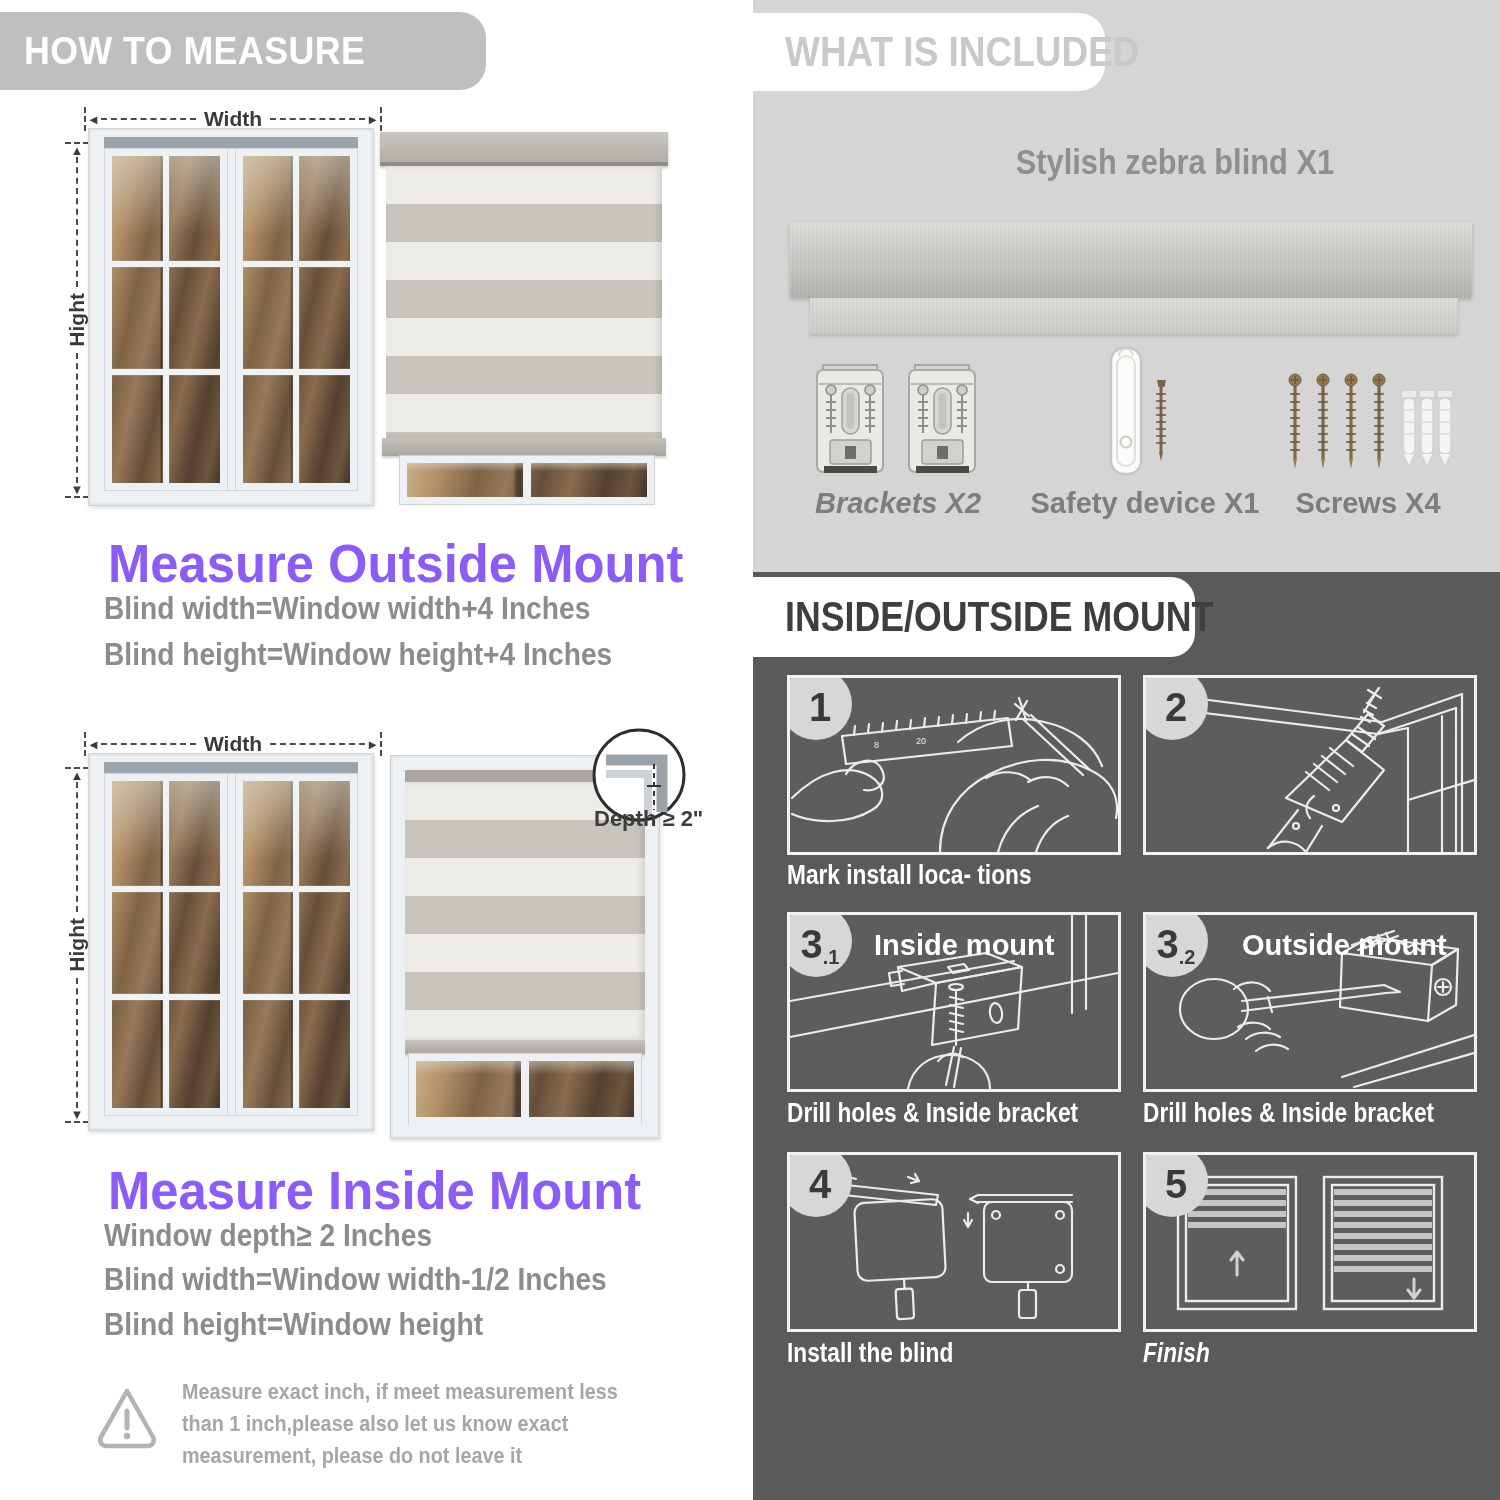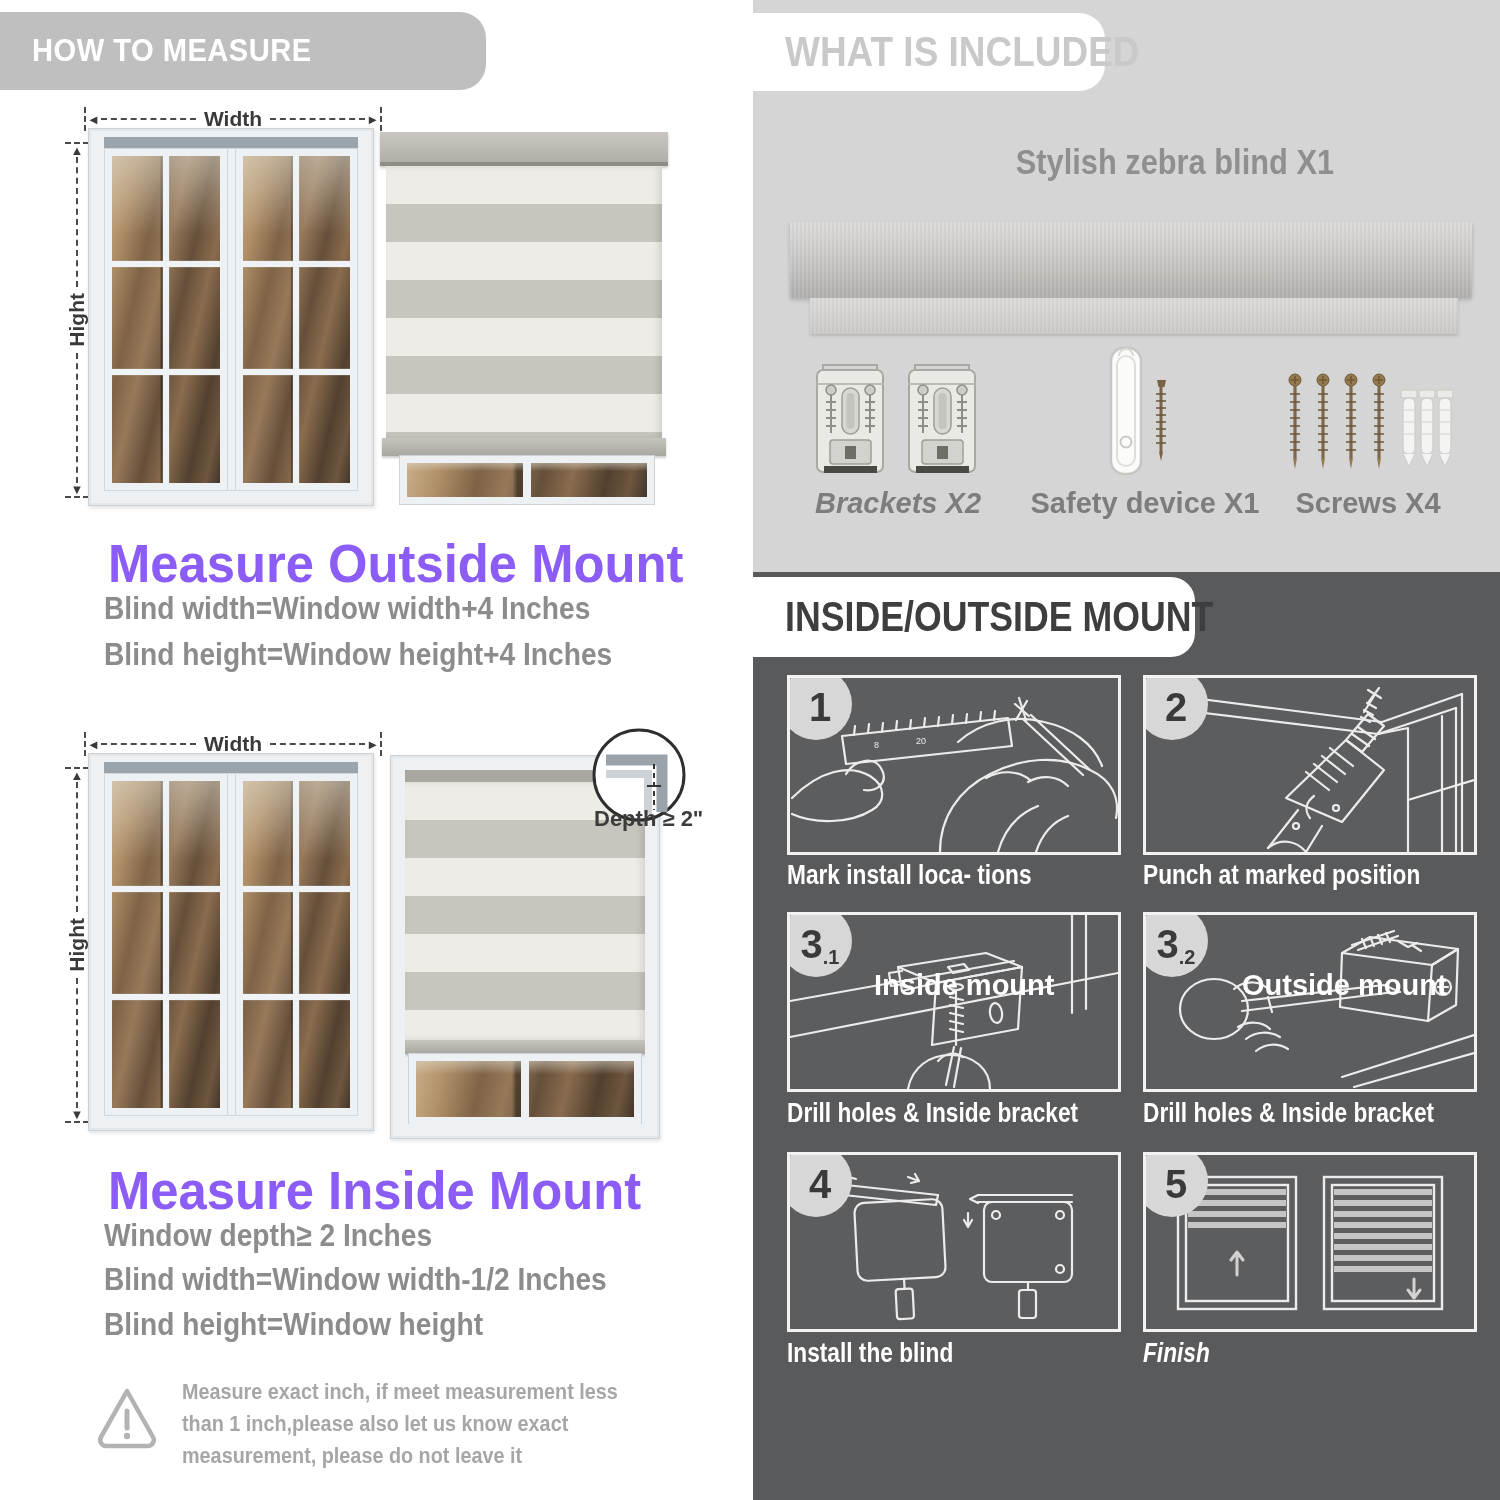--- a/index.html
+++ b/index.html
@@ -4,22 +4,22 @@
 <style>
   html,body{margin:0;padding:0;background:#fff;}
   .canvas{position:relative;width:1500px;height:1500px;background:#ffffff;overflow:hidden;
           font-family:"Liberation Sans",sans-serif;color:#3e3e3e;}
   .abs{position:absolute;}
   .cond{display:inline-block;transform:scaleX(.88);transform-origin:0 50%;white-space:nowrap;}
   .cond92{display:inline-block;transform:scaleX(.94);transform-origin:0 50%;white-space:nowrap;}
 
   
   .hdr-gray{position:absolute;left:0;top:12px;width:486px;height:78px;background:#bfbfbf;
-            border-radius:0 26px 26px 0;color:#fff;font-size:31px;font-weight:700;
-            line-height:78px;padding-left:32px;box-sizing:border-box;letter-spacing:.5px;}
+            border-radius:0 26px 26px 0;color:#fff;font-size:38px;font-weight:700;
+            line-height:78px;padding-left:24px;box-sizing:border-box;letter-spacing:.5px;}
   .h-dark{position:absolute;margin:4px;font-size:54px;font-weight:700;color:#8b5cf6;}
   .h-gray{position:absolute;margin:0;font-size:32px;font-weight:700;color:#8c8c8c;}
   .depth-lbl{position:absolute;font-size:22px;font-weight:700;color:#3c3c3c;}
 
   
   .dimw{position:absolute;display:flex;align-items:center;height:26px;}
   .dimh{position:absolute;display:flex;flex-direction:column;align-items:center;width:26px;}
   .dl{flex:1;height:0;border-top:2px dashed #4a4a4a;}
   .dlv{flex:1;width:0;border-left:2px dashed #4a4a4a;}
   .ar{font-size:13px;color:#3a3a3a;line-height:1;padding:0 1px;}
@@ -91,21 +91,21 @@
               line-height:80px;padding-left:32px;box-sizing:border-box;}
   .hdr-white2 .cond{transform:scaleX(.85);}
   .panel{position:absolute;width:334px;height:180px;border:3px solid #f2f2f2;box-sizing:border-box;
          overflow:hidden;background:rgba(255,255,255,.02);}
   .panel svg{position:absolute;inset:0;width:100%;height:100%;}
   .badge{position:absolute;left:-10px;top:-10px;width:72px;height:72px;border-radius:50%;
          background:#d7d7d7;color:#3a3a3a;display:flex;align-items:center;justify-content:center;
          font-weight:700;z-index:2;padding:6px 0 0 8px;box-sizing:border-box;}
   .bnum{font-size:40px;line-height:1;}
   .bsub{font-size:20px;line-height:1;align-self:flex-end;margin-bottom:10px;}
-  .ptitle{position:absolute;left:84px;top:14px;z-index:2;color:#fff;font-size:29px;font-weight:700;margin-top:40px;}
+  .ptitle{position:absolute;left:84px;top:14px;z-index:2;color:#fff;font-size:29px;font-weight:700;}
   .caption{position:absolute;color:#fff;font-size:27px;font-weight:700;}
   .caption .cond{transform:scaleX(.84);}
 </style>
 </head>
 <body>
 
 <div class="canvas">
 
   <div class="hdr-gray">
     <span class="cond92">HOW TO MEASURE</span>
@@ -503,22 +503,20 @@
         </g>
         <g stroke="#d2d2d2" stroke-width="3" fill="none" stroke-linecap="round" stroke-linejoin="round">
           <path d="M91,120 L91,98 M85,105 L91,97 L97,105"></path>
           <path d="M268,124 L268,142 M262,135 L268,143 L274,135"></path>
         </g>
       </svg>
     </div>
 
     <div class="caption" style="left:34px;top:288px;">
       <span class="cond">Mark install loca- tions</span></div>
-    <div class="caption" style="left:390px;top:288px;">
-      <span class="cond">Punch at  marked position</span></div>
     <div class="caption" style="left:34px;top:526px;">
       <span class="cond">Drill holes &amp;  Inside bracket</span></div>
     <div class="caption" style="left:390px;top:526px;">
       <span class="cond">Drill holes &amp;  Inside bracket</span></div>
     <div class="caption" style="left:34px;top:766px;">
       <span class="cond">Install the blind</span></div>
     <div class="caption" style="left:390px;top:766px;font-style:italic;">
       <span class="cond">Finish</span></div>
   </div>
 

